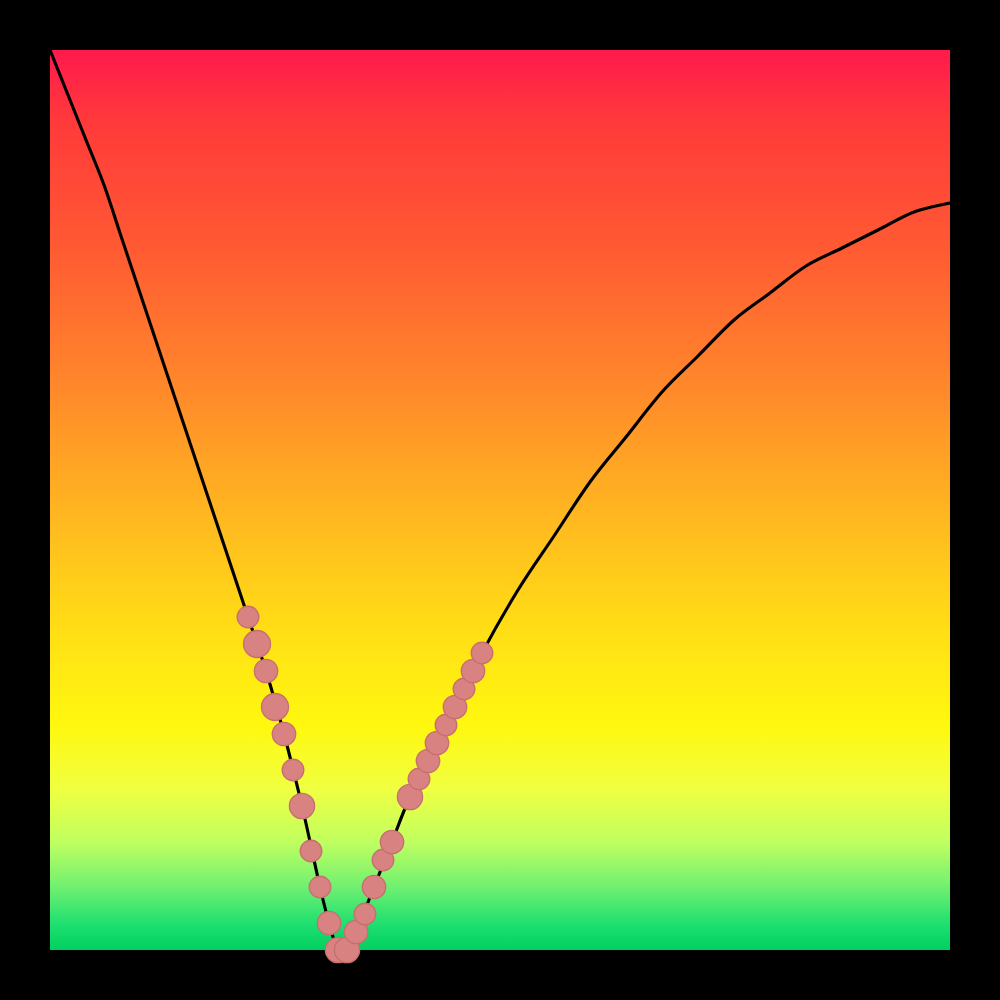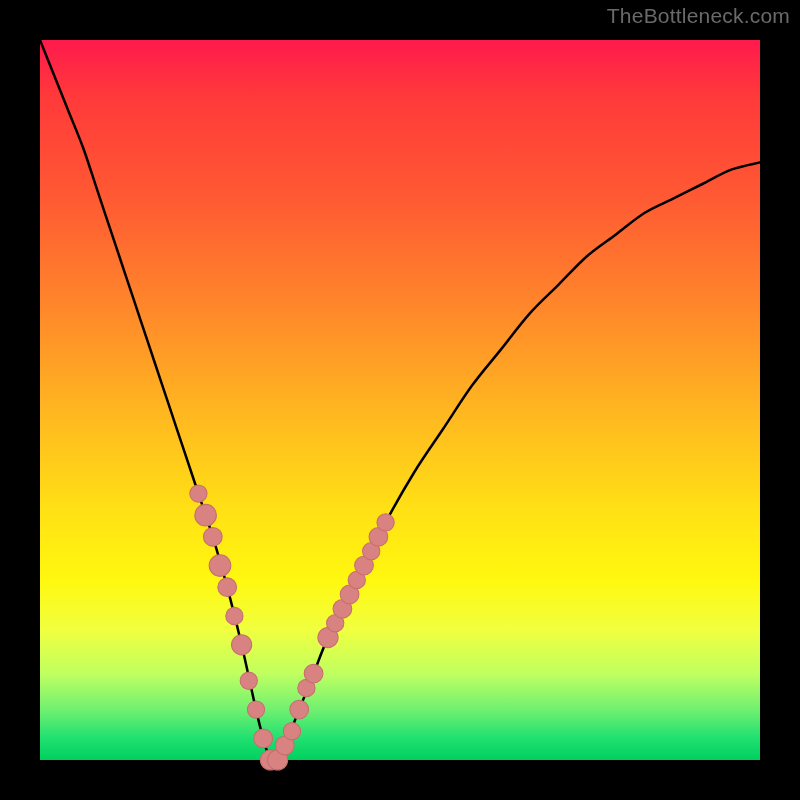--- a/index.html
+++ b/index.html
@@ -55,21 +55,20 @@
     top: 0;
     width: 720px;
     height: 720px;
     overflow: visible;
   }
 </style>
 </head>
 <body>
 
 <div class="outer">
-  <div class="watermark">TheBottleneck.com</div>
   <div class="plot-area">
     <svg class="curve" viewBox="0 0 100 100" preserveAspectRatio="none">
       <path id="curve-path" fill="none" stroke-width="0.35" stroke-linecap="round" stroke-linejoin="round" stroke="#000000" d="M 0.00 0.00 C 0.33 0.83, 1.33 3.33, 2.00 5.00 C 2.67 6.67, 3.33 8.33, 4.00 10.00 C 4.67 11.67, 5.33 13.17, 6.00 15.00 C 6.67 16.83, 7.33 19.00, 8.00 21.00 C 8.67 23.00, 9.33 25.00, 10.00 27.00 C 10.67 29.00, 11.33 31.00, 12.00 33.00 C 12.67 35.00, 13.33 37.00, 14.00 39.00 C 14.67 41.00, 15.33 43.00, 16.00 45.00 C 16.67 47.00, 17.33 49.00, 18.00 51.00 C 18.67 53.00, 19.33 55.00, 20.00 57.00 C 20.67 59.00, 21.33 61.00, 22.00 63.00 C 22.67 65.00, 23.33 66.83, 24.00 69.00 C 24.67 71.17, 25.33 73.50, 26.00 76.00 C 26.67 78.50, 27.33 81.17, 28.00 84.00 C 28.67 86.83, 29.50 90.83, 30.00 93.00 C 30.50 95.17, 30.67 95.83, 31.00 97.00 C 31.33 98.17, 31.67 99.50, 32.00 100.00 C 32.33 100.50, 32.67 100.33, 33.00 100.00 C 33.33 99.67, 33.50 99.17, 34.00 98.00 C 34.50 96.83, 35.33 94.67, 36.00 93.00 C 36.67 91.33, 37.33 89.67, 38.00 88.00 C 38.67 86.33, 39.00 85.17, 40.00 83.00 C 41.00 80.83, 42.67 77.67, 44.00 75.00 C 45.33 72.33, 46.67 69.50, 48.00 67.00 C 49.33 64.50, 50.67 62.17, 52.00 60.00 C 53.33 57.83, 54.67 56.00, 56.00 54.00 C 57.33 52.00, 58.67 49.83, 60.00 48.00 C 61.33 46.17, 62.67 44.67, 64.00 43.00 C 65.33 41.33, 66.67 39.50, 68.00 38.00 C 69.33 36.50, 70.67 35.33, 72.00 34.00 C 73.33 32.67, 74.67 31.17, 76.00 30.00 C 77.33 28.83, 78.67 28.00, 80.00 27.00 C 81.33 26.00, 82.67 24.83, 84.00 24.00 C 85.33 23.17, 86.67 22.67, 88.00 22.00 C 89.33 21.33, 90.67 20.67, 92.00 20.00 C 93.33 19.33, 94.67 18.50, 96.00 18.00 C 97.33 17.50, 99.33 17.17, 100.00 17.00"></path>
       <g id="markers-group">
           <circle cx="22.00" cy="63.00" r="1.20" fill="#d88282" stroke="#c76f6f" stroke-width="0.15"></circle>
           <circle cx="23.00" cy="66.00" r="1.50" fill="#d88282" stroke="#c76f6f" stroke-width="0.15"></circle>
           <circle cx="24.00" cy="69.00" r="1.30" fill="#d88282" stroke="#c76f6f" stroke-width="0.15"></circle>
           <circle cx="25.00" cy="73.00" r="1.50" fill="#d88282" stroke="#c76f6f" stroke-width="0.15"></circle>
           <circle cx="26.00" cy="76.00" r="1.30" fill="#d88282" stroke="#c76f6f" stroke-width="0.15"></circle>
           <circle cx="27.00" cy="80.00" r="1.20" fill="#d88282" stroke="#c76f6f" stroke-width="0.15"></circle>

